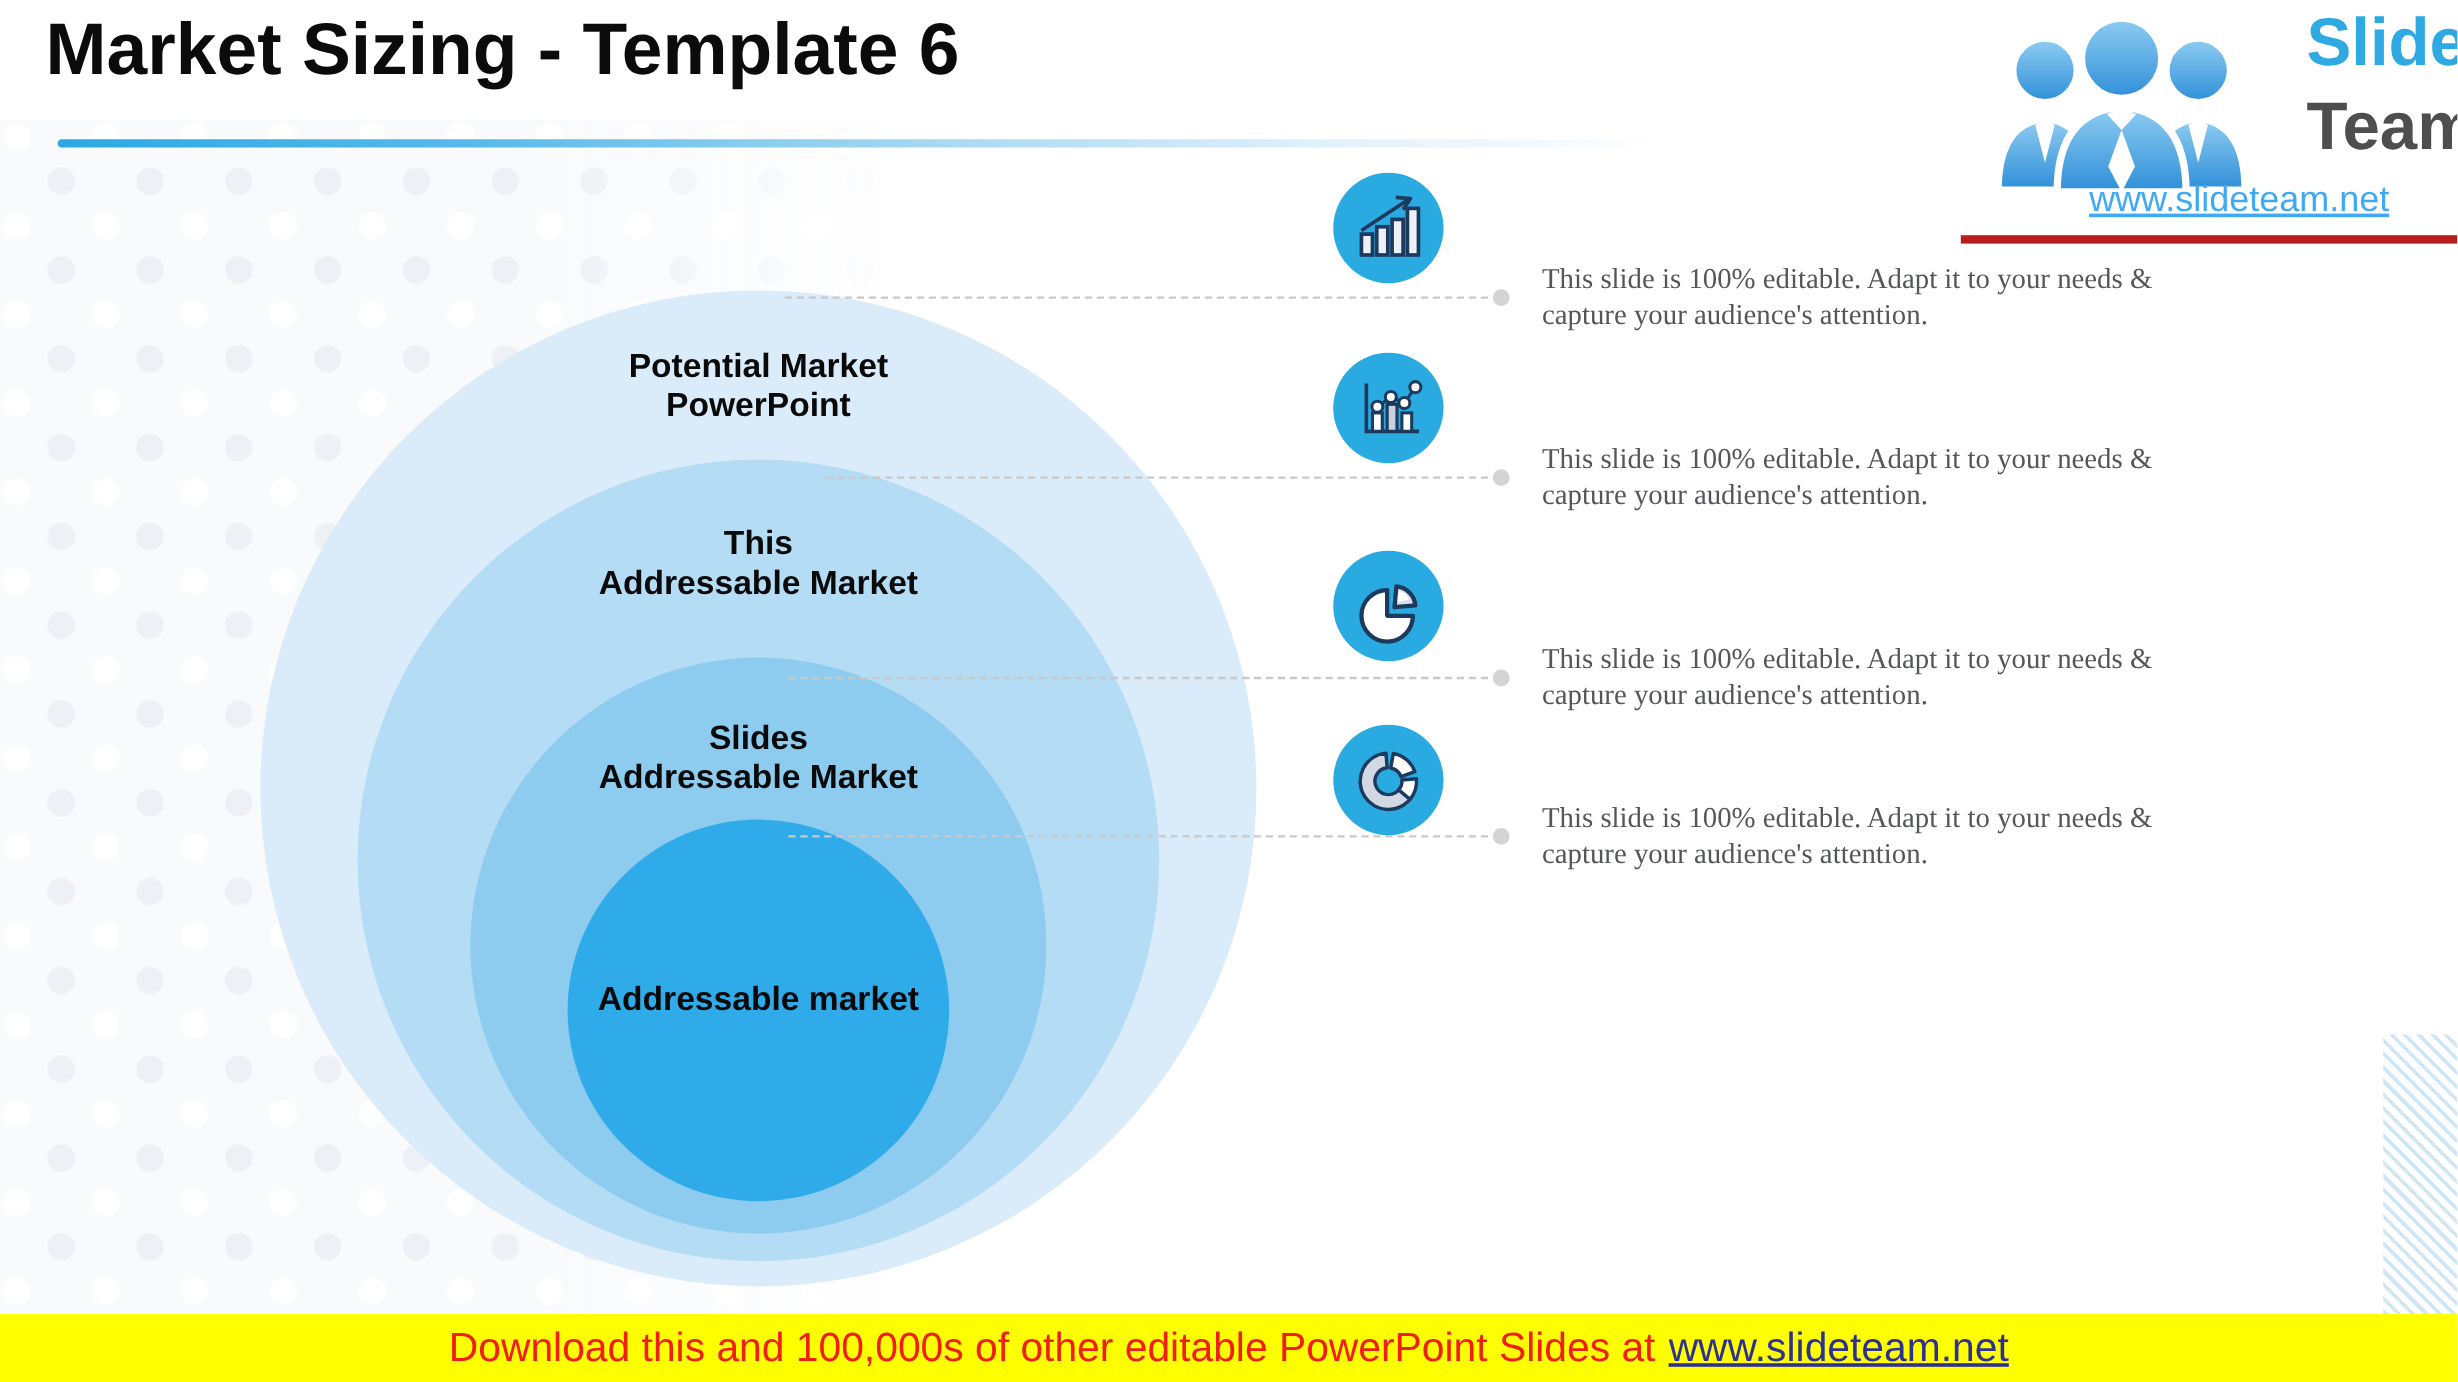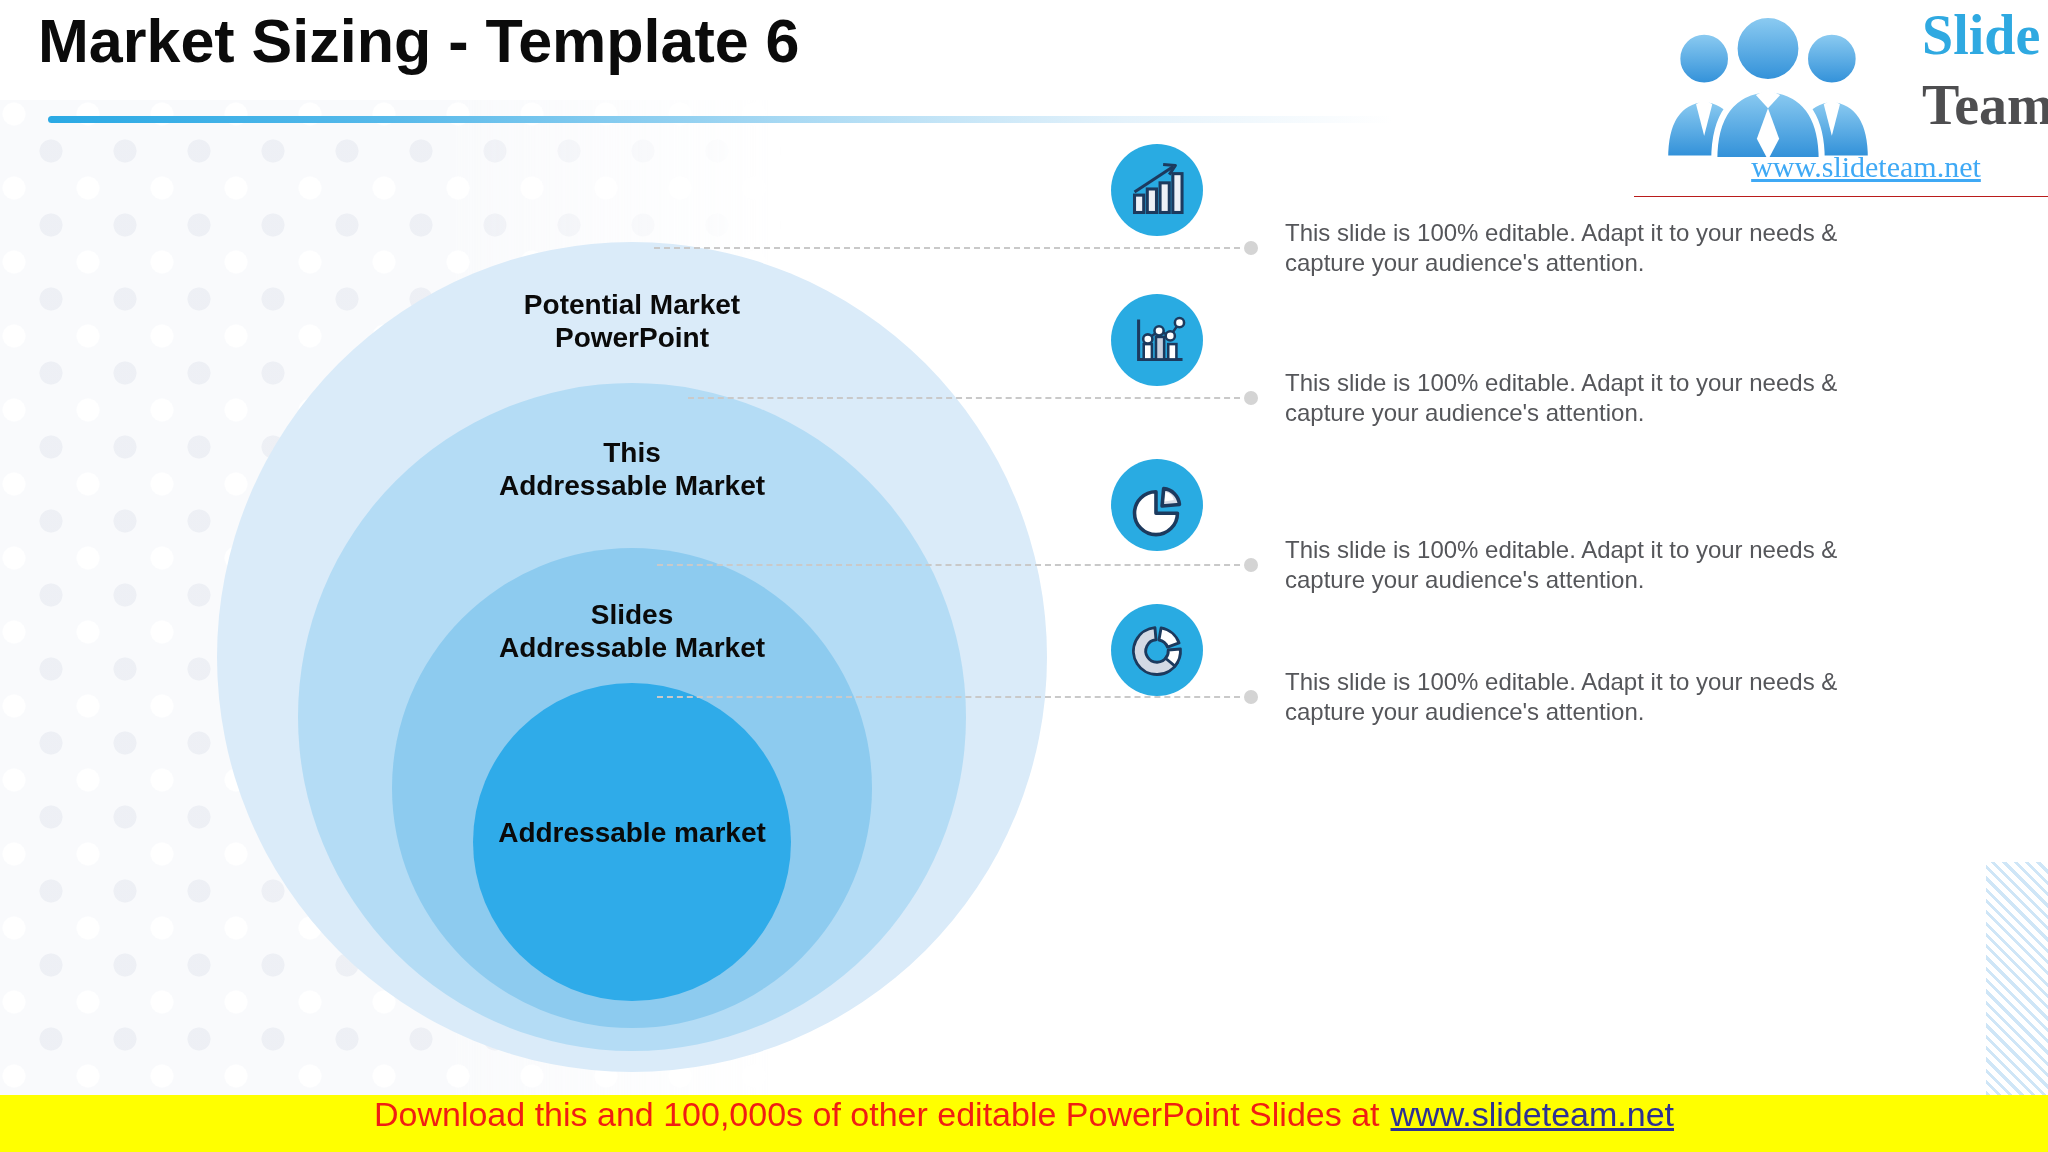--- a/index.html
+++ b/index.html
@@ -26,21 +26,21 @@
     font-size:61px; font-weight:700; color:#0b0b0b; white-space:nowrap;
   }
   .title-underline {
     position:absolute; left:48px; top:116px; width:1345px; height:7px; border-radius:4px;
     background:linear-gradient(to right, #2AA9E4 0%, #56B9EA 25%, #A8D9F3 55%, #E4F2FB 80%, rgba(255,255,255,0) 100%);
   }
 
   
   .logo-box {
     position:absolute; left:1634px; top:0; width:414px; height:196px;
-    background:#ffffff; border-bottom:1px solid #b91c1c;font-family:Liberation Serif, serif;
+    background:#ffffff; border-bottom:7px solid #b91c1c;
   }
   .logo-people { position:absolute; left:16px; top:10px; width:236px; height:152px; }
   .brand { position:absolute; left:288px; top:0px; font-size:56px; font-weight:700; line-height:70px; }
   .brand-slide { color:#2FA9E1; display:block; }
   .brand-team  { color:#4E4E50; display:block; }
   .logo-url {
     position:absolute; left:62px; top:150px; width:340px; text-align:center;
     font-size:30px; color:#3FA9F5; text-decoration:underline; cursor:pointer;
   }
 
@@ -75,38 +75,38 @@
   
   .icon-badge { position:absolute; left:1110px; width:94px; height:94px; }
   .badge-0 { top:143px; }
   .badge-1 { top:293px; }
   .badge-2 { top:458px; }
   .badge-3 { top:603px; }
 
   
   .callout {
     position:absolute; left:1285px; width:580px;
-    font-size:24px; line-height:30px; color:#55565A;
+    font-size:24px; line-height:30px; color:#55565A;font-family:Liberation Serif, serif;
   }
   .callout span { display:block; }
   .callout-0 { top:218px; }
   .callout-1 { top:368px; }
   .callout-2 { top:535px; }
   .callout-3 { top:667px; }
 
   
   .corner-stripes {
     position:absolute; left:1986px; top:862px; width:62px; height:233px;
     background:repeating-linear-gradient(45deg, #CFE6F7 0 3px, #ffffff 3px 8px);
   }
 
   
   .footer {
     position:absolute; left:0; top:1095px; width:2048px; height:57px;
-    background:#FFFF00; display:flex; justify-content:center;
+    background:#FFFF00; display:flex; align-items:center; justify-content:center;
     font-size:34px; white-space:nowrap;
   }
   .footer-msg { color:#F01E13; }
   .footer-link { color:#2E3192; text-decoration:underline; margin-left:11px; cursor:pointer; }
 </style>
 </head>
 <body>
 
 <div class="slide">
 

